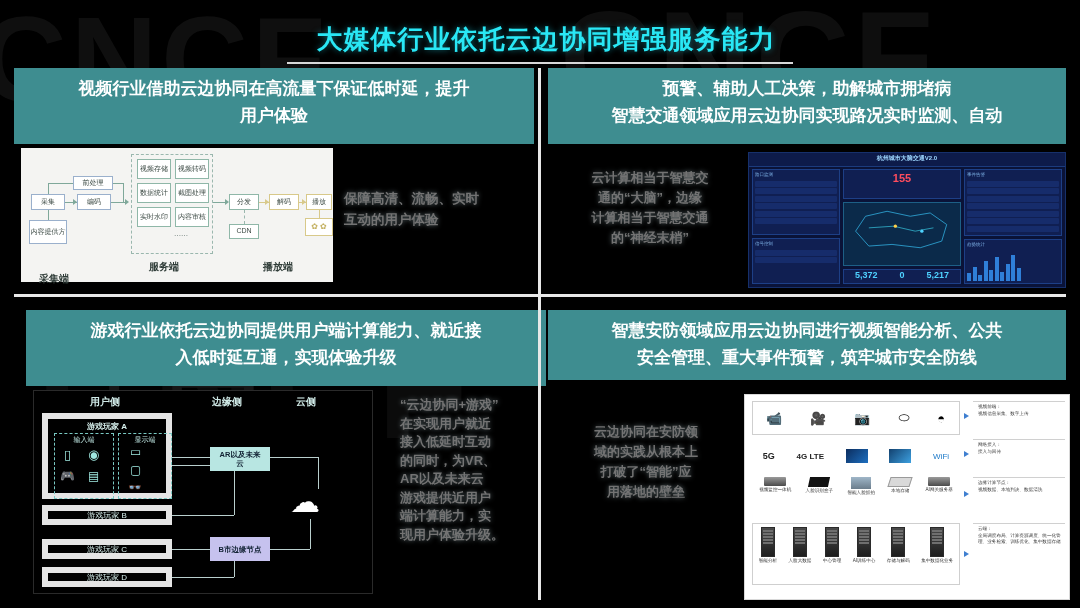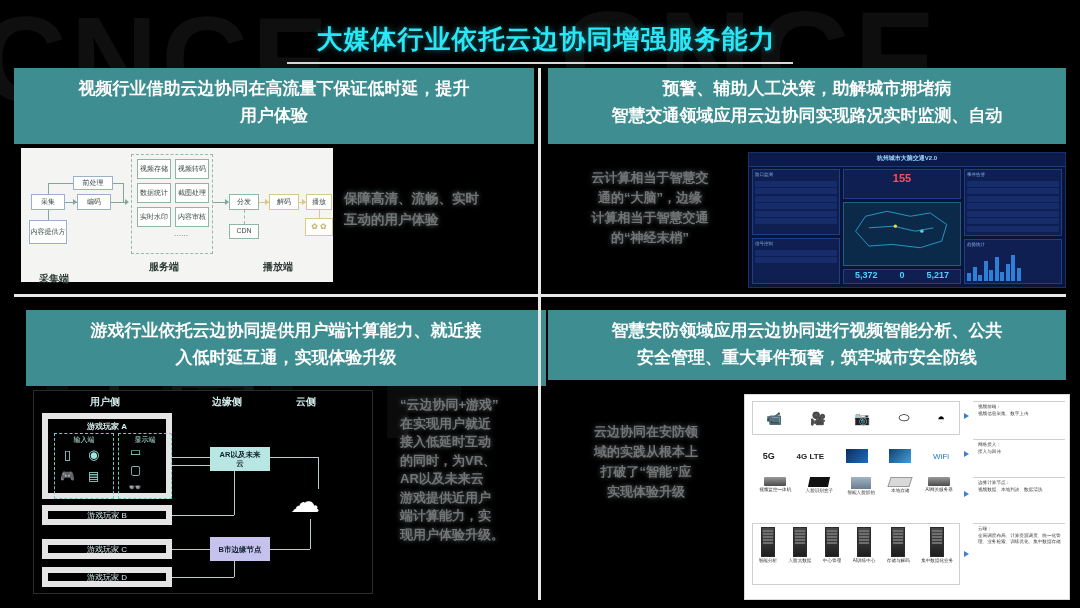--- a/index.html
+++ b/index.html
@@ -337,21 +337,21 @@
   <div class="q q-br">
     <div class="hdr hdr-br">
       <div>智慧安防领域应用云边协同进行视频智能分析、公共</div>
       <div>安全管理、重大事件预警，筑牢城市安全防线</div>
     </div>
 
     <div class="note" style="position:absolute;left:18px;top:112px;width:160px;text-align:center;font-size:13px;line-height:20px;">
       <div>云边协同在安防领</div>
       <div>域的实践从根本上</div>
       <div>打破了“智能”应</div>
-      <div>实现体验升级</div>
+      <div>用落地的壁垒</div>
     </div>
 
     <div class="secfig" style="left:196px;">
 
       <div class="secrow" style="top:6px;height:34px;">
         <div class="secitem">
             <span style="font-size:13px">📹</span>
           </div>
         <div class="secitem">
             <span style="font-size:13px">🎥</span>

